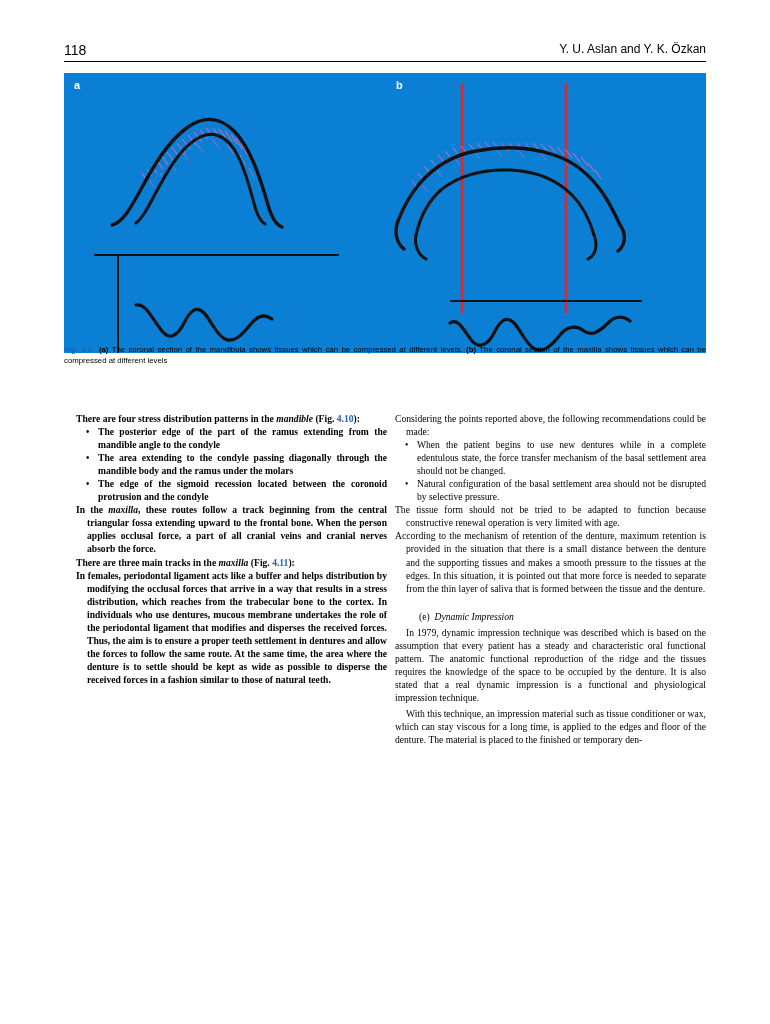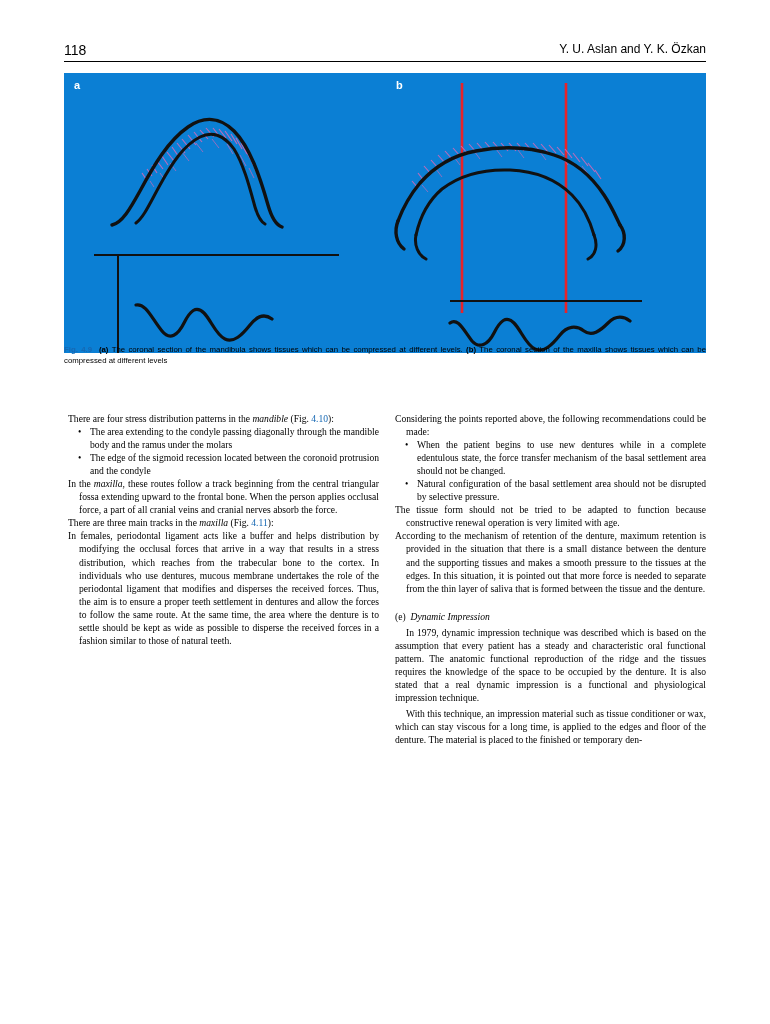--- a/index.html
+++ b/index.html
@@ -97,21 +97,21 @@
   .caption b { font-weight: bold; }
   
   .col {
     position: absolute;
     top: 412px;
     width: 311px;
     font-size: 9.6px;
     line-height: 1.36;
     text-align: justify;
   }
-  .col.left { left: 68px; }
+  .col.left { left: 76px; font-weight: bold; }
   .col.right { left: 395px; }
   p {
     margin: 0 0 0 0;
     text-indent: 0;
   }
   p.hang {
     padding-left: 11px;
     text-indent: -11px;
   }
   p.ind {
@@ -131,20 +131,21 @@
   ul li:before {
     content: "\2022";
     position: absolute;
     left: 10px;
     top: 0;
   }
   .em { font-style: italic; }
   .lnk { color: #1668b3; }
   .subhead {
     margin-top: 9px;
+    margin-left: 24px;
   }
   .subhead .it { font-style: italic; }
   .spacer6 { height: 6px; }
   .spacer3 { height: 3px; }
 </style>
 </head>
 <body>
 
 <div class="page">
 
@@ -268,20 +269,21 @@
     <span class="figno">Fig. 4.9</span>
     <span>&nbsp;</span><b>(a)</b>
     <span>The coronal section of the mandibula shows tissues which can be compressed at different levels.</span>
     <b>(b)</b>
     <span>The coronal section of the maxilla shows tissues which can be compressed at different levels</span>
   </div>
 
   <div class="col left">
     <p class="hang"><span>There are four stress distribution patterns in the </span><span class="em">mandible</span><span> (Fig. </span><span class="lnk">4.10</span><span>):</span></p>
     <ul>
+      <li>The posterior edge of the part of the ramus extending from the mandible angle to the condyle</li>
       <li>The area extending to the condyle passing diagonally through the mandible body and the ramus under the molars</li>
       <li>The edge of the sigmoid recession located between the coronoid protrusion and the condyle</li>
     </ul>
     <p class="hang"><span>In the </span><span class="em">maxilla</span><span>, these routes follow a track beginning from the central triangular fossa extending upward to the frontal bone. When the person applies occlusal force, a part of all cranial veins and cranial nerves absorb the force.</span></p>
     <p class="hang"><span>There are three main tracks in the </span><span class="em">maxilla</span><span> (Fig. </span><span class="lnk">4.11</span><span>):</span></p>
     <p class="hang">In females, periodontal ligament acts like a buffer and helps distribution by modifying the occlusal forces that arrive in a way that results in a stress distribution, which reaches from the trabecular bone to the cortex. In individuals who use dentures, mucous membrane undertakes the role of the periodontal ligament that modifies and disperses the received forces. Thus, the aim is to ensure a proper teeth settlement in dentures and allow the forces to follow the same route. At the same time, the area where the denture is to settle should be kept as wide as possible to disperse the received forces in a fashion similar to those of natural teeth.</p>
   </div>
 
   <div class="col right">
     <p class="hang">Considering the points reported above, the following recommendations could be made:</p>

